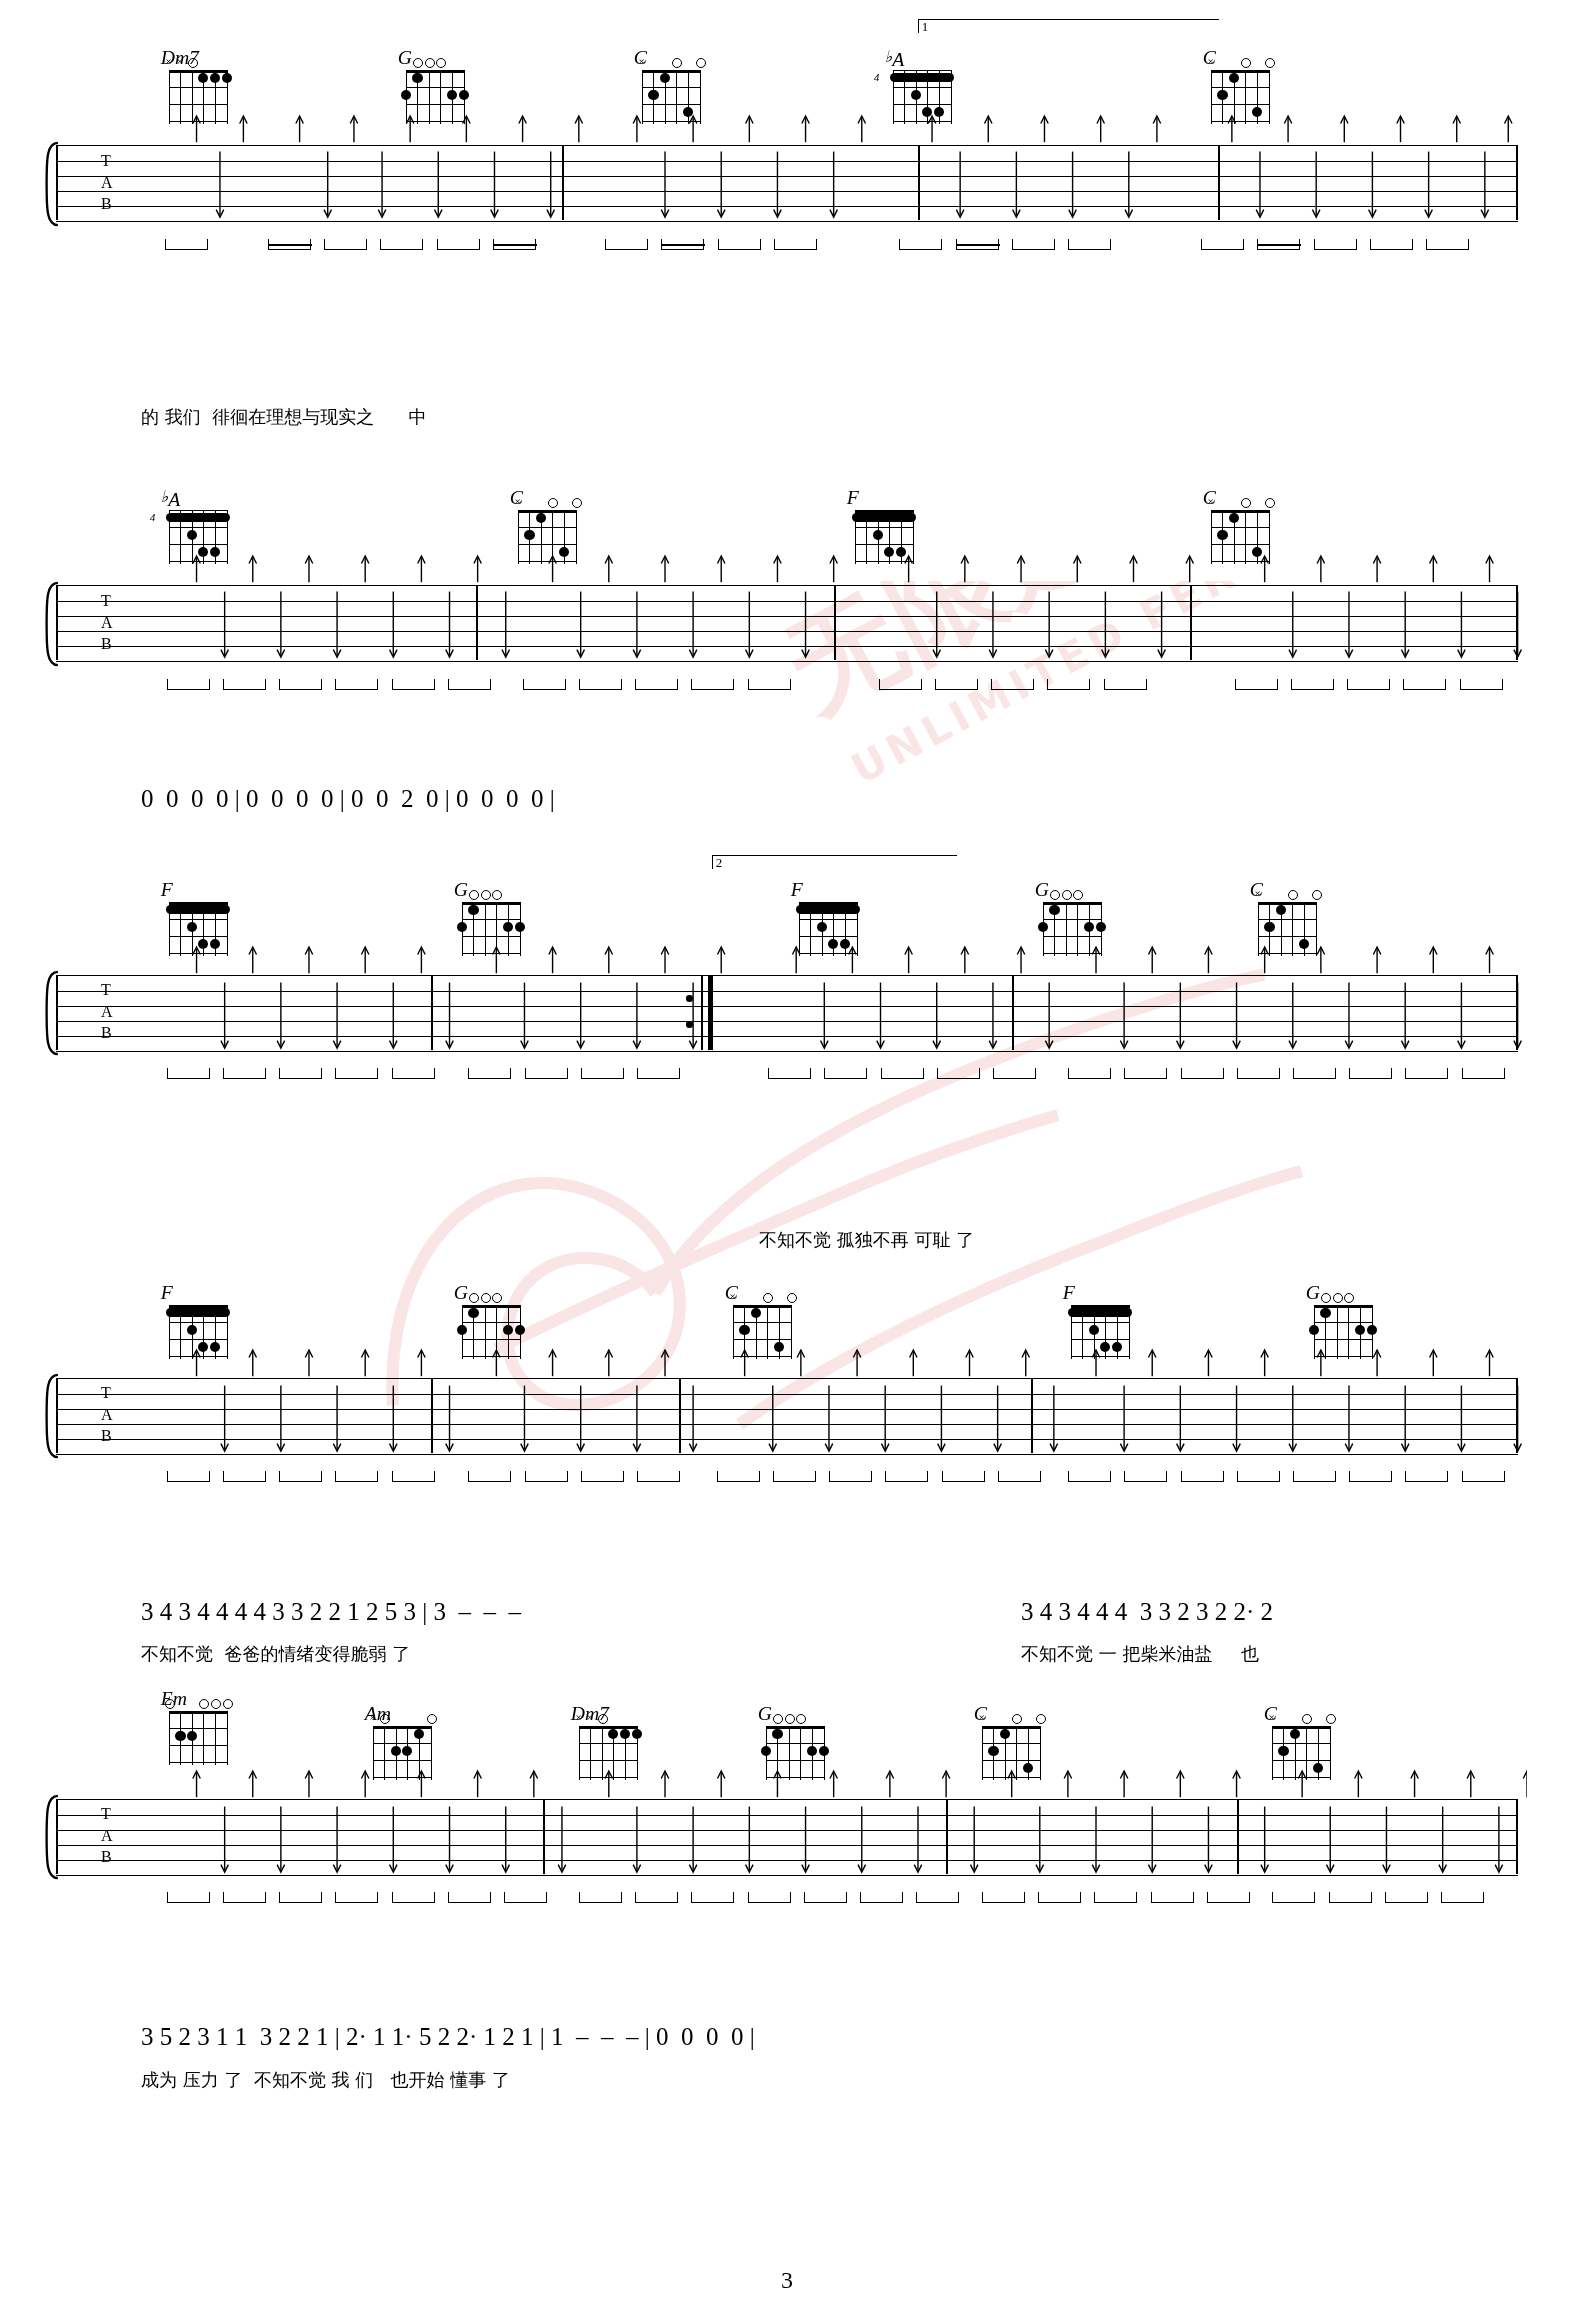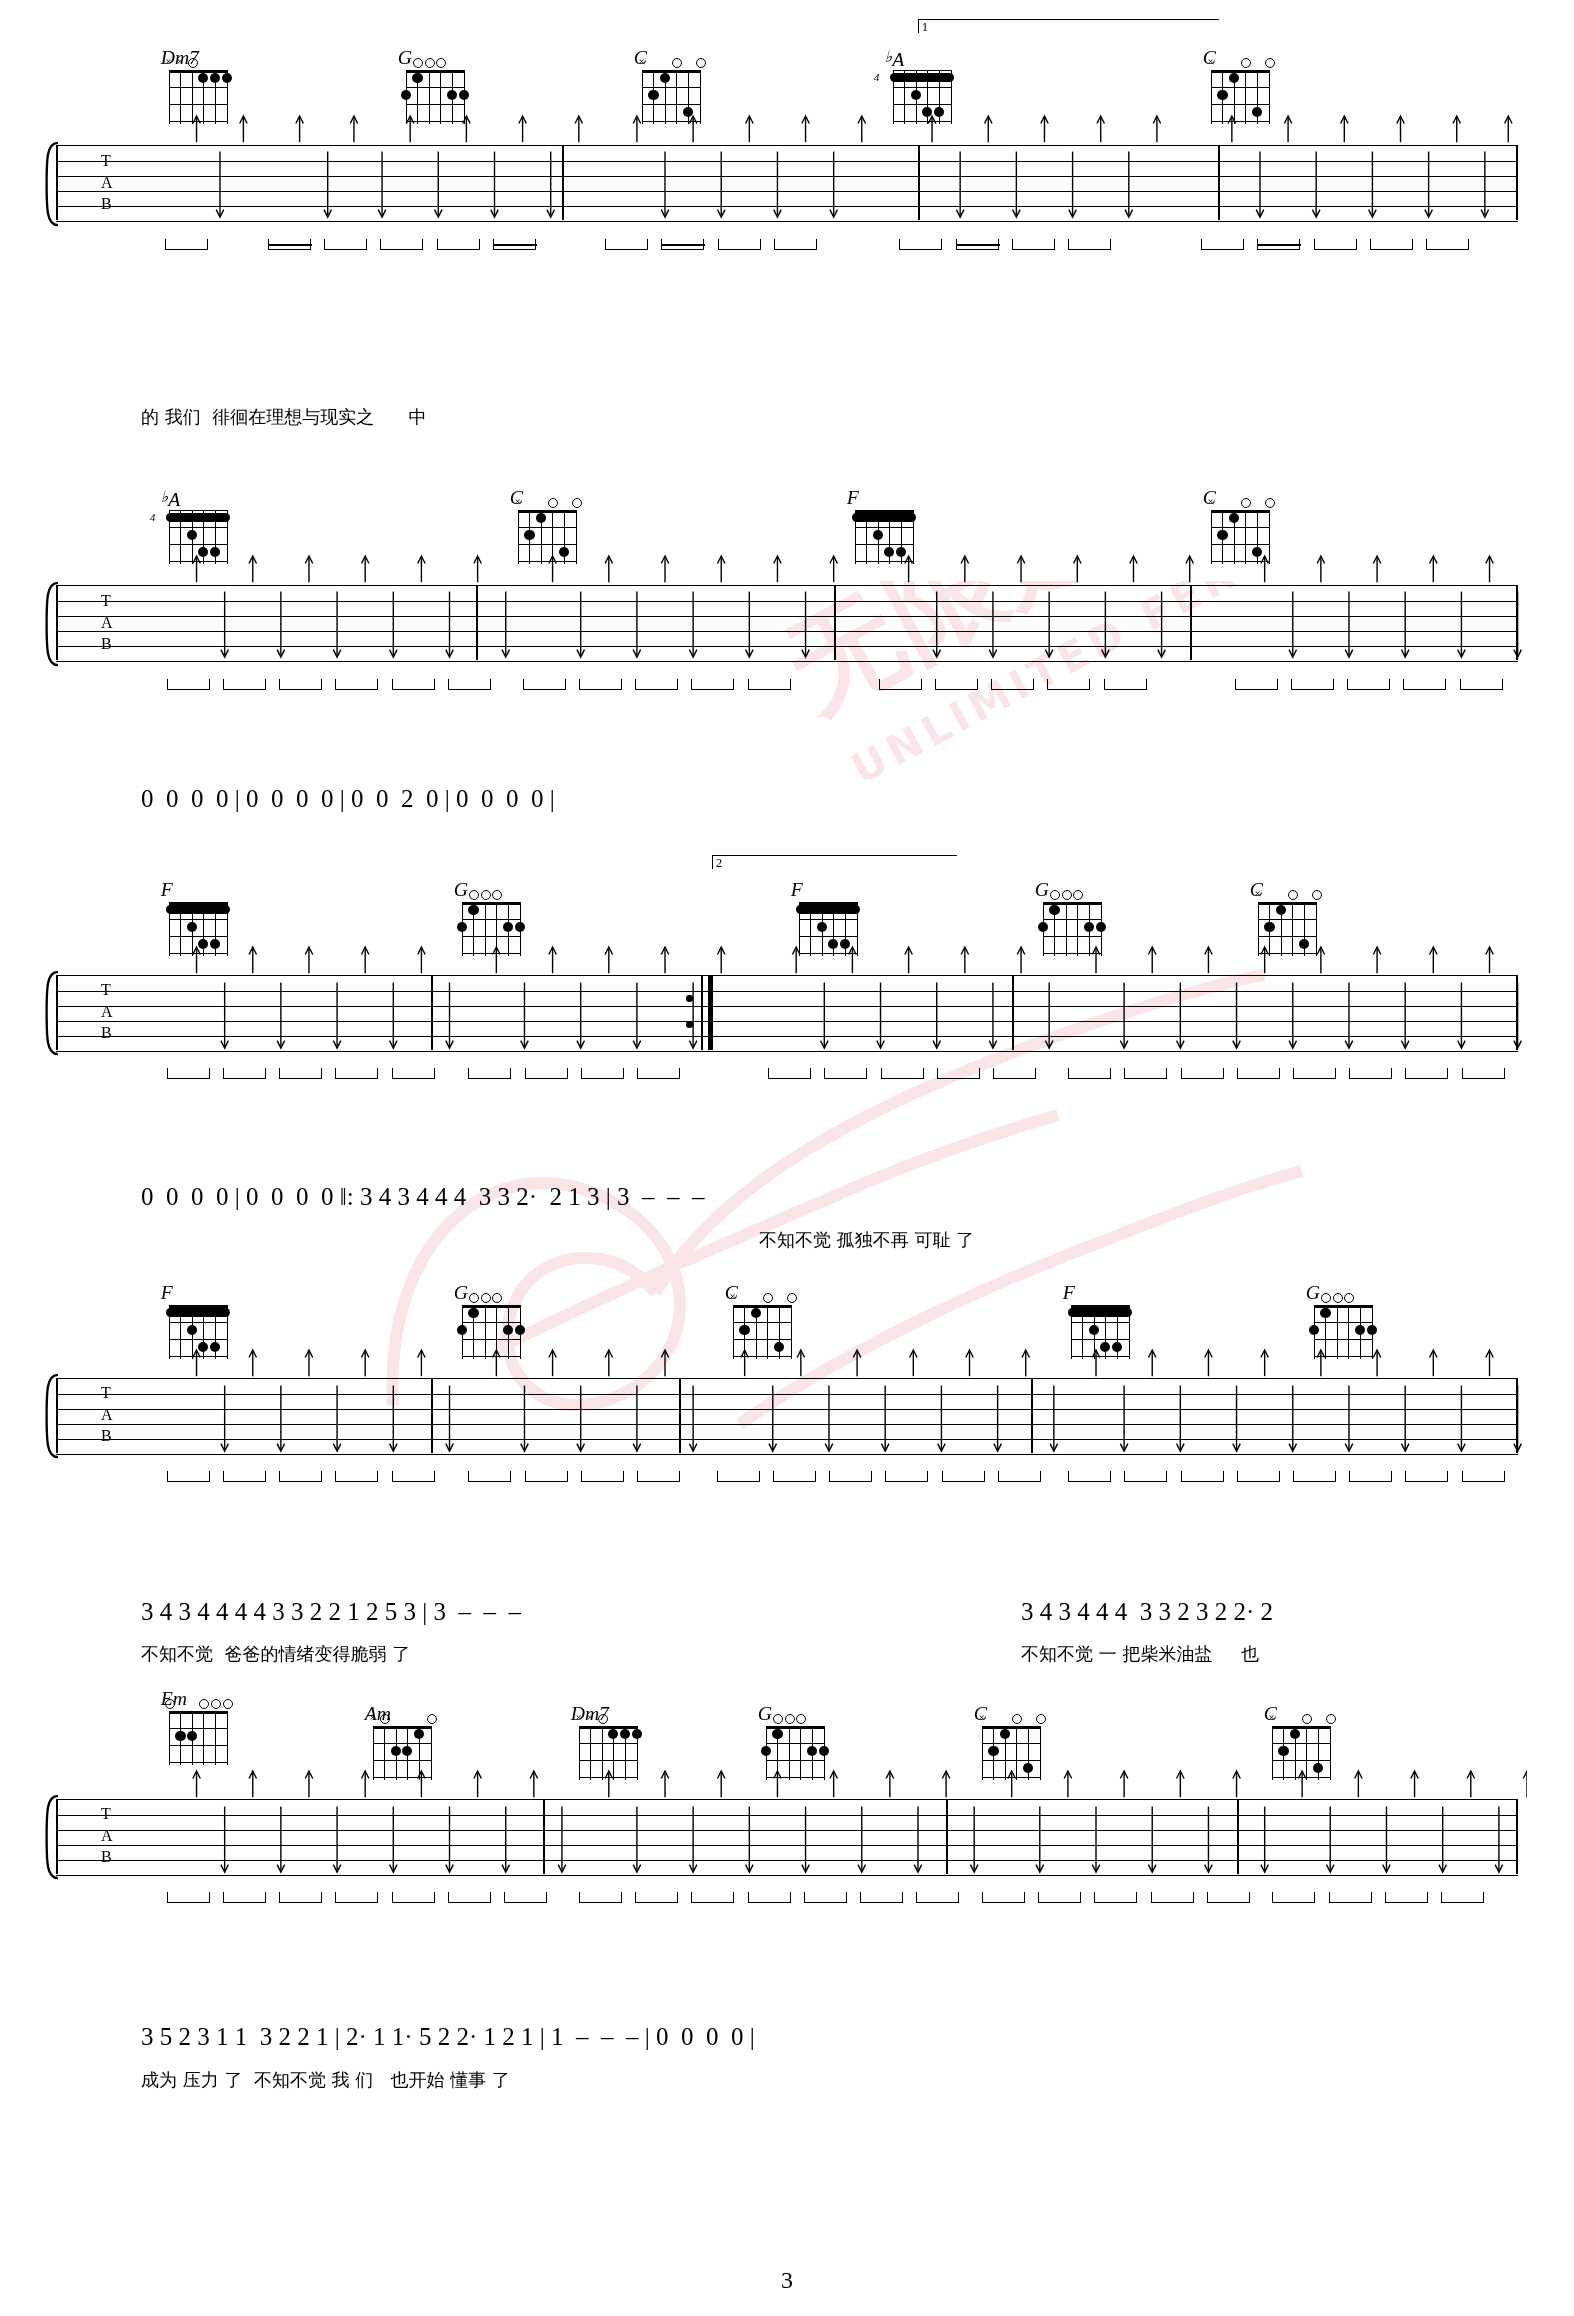--- a/index.html
+++ b/index.html
@@ -1250,21 +1250,20 @@
       <div class="beam" style="left:1068px;top:234px;width:41px;"></div>
       <div class="beam" style="left:1124px;top:234px;width:41px;"></div>
       <div class="beam" style="left:1181px;top:234px;width:41px;"></div>
       <div class="beam" style="left:1237px;top:234px;width:41px;"></div>
       <div class="beam" style="left:1293px;top:234px;width:41px;"></div>
       <div class="beam" style="left:1349px;top:234px;width:41px;"></div>
       <div class="beam" style="left:1405px;top:234px;width:41px;"></div>
       <div class="beam" style="left:1462px;top:234px;width:41px;"></div>
     </div>
 
-    <div class="melody" style="left:141px;top:349px;">0  0  0  0 | 0  0  0  0 ‖: 3 4 3 4 4 4  3 3 2·  2 1 3 | 3  –  –  –</div>
     <div class="lyrics" style="left:759px;top:394px;">不知不觉 孤独不再 可耻 了</div>
   </div>
 
   <div class="system" style="top:1237px;height:422px;">
     <div class="chord" style="left:157px;top:45px;">
       <div class="chord-name">F</div>
       <div class="chord-grid">
         <div class="nut"></div>
         <div class="vline" style="left:7.5px;"></div>
           <div class="vline" style="left:19px;"></div>

